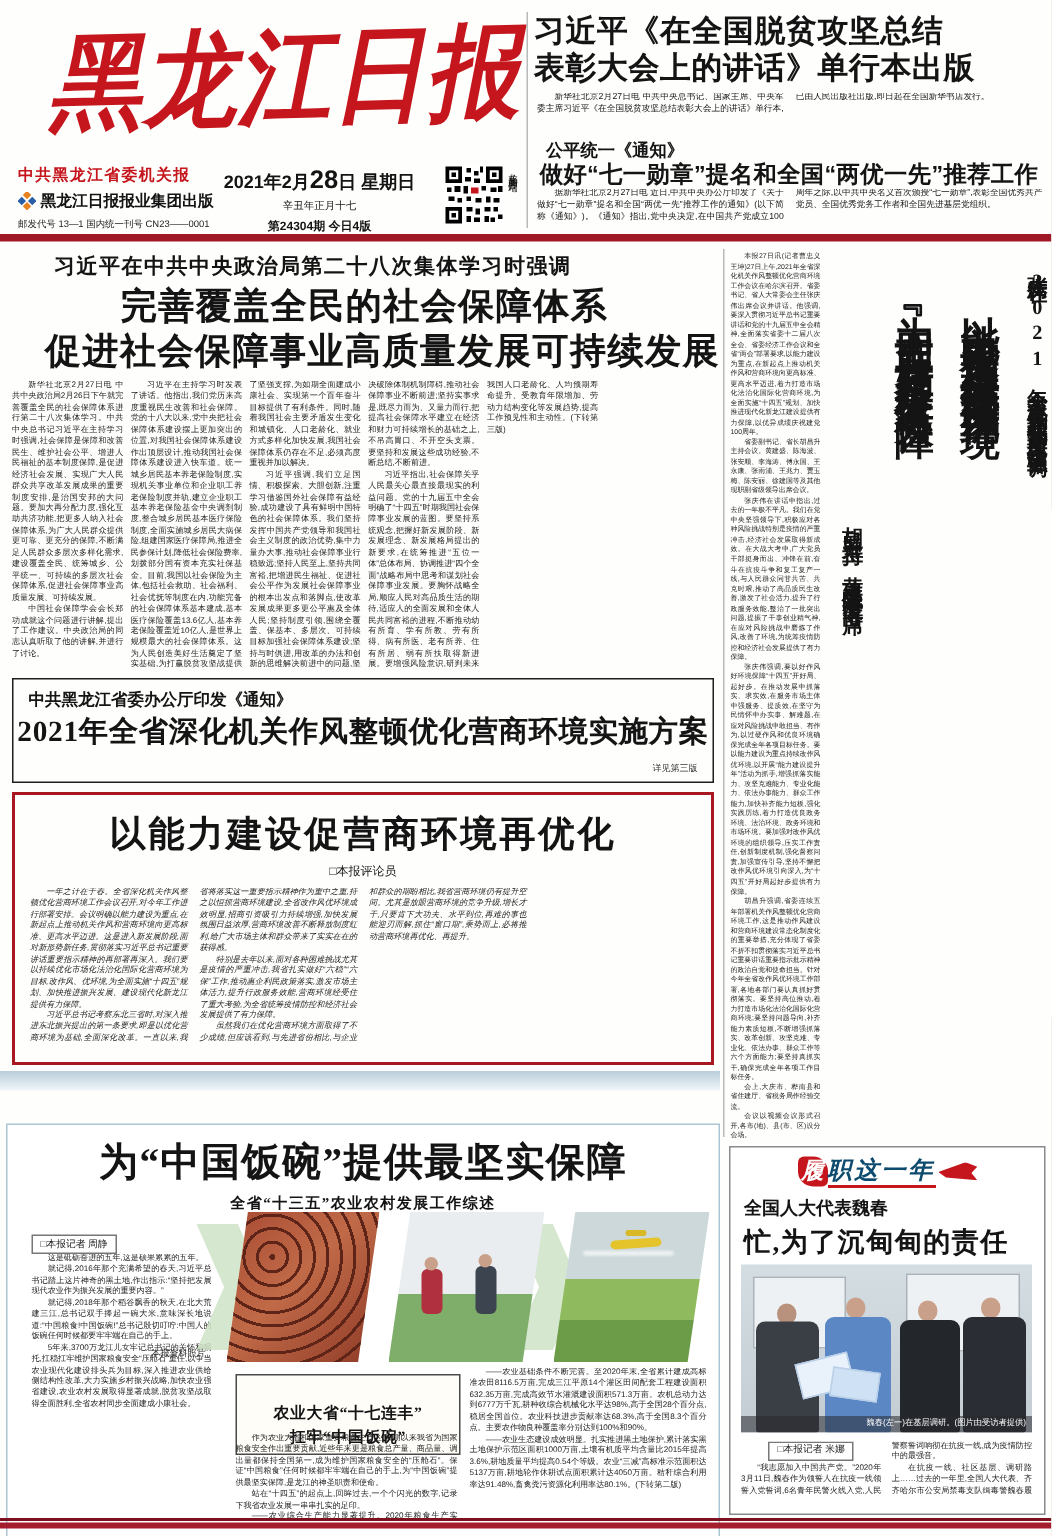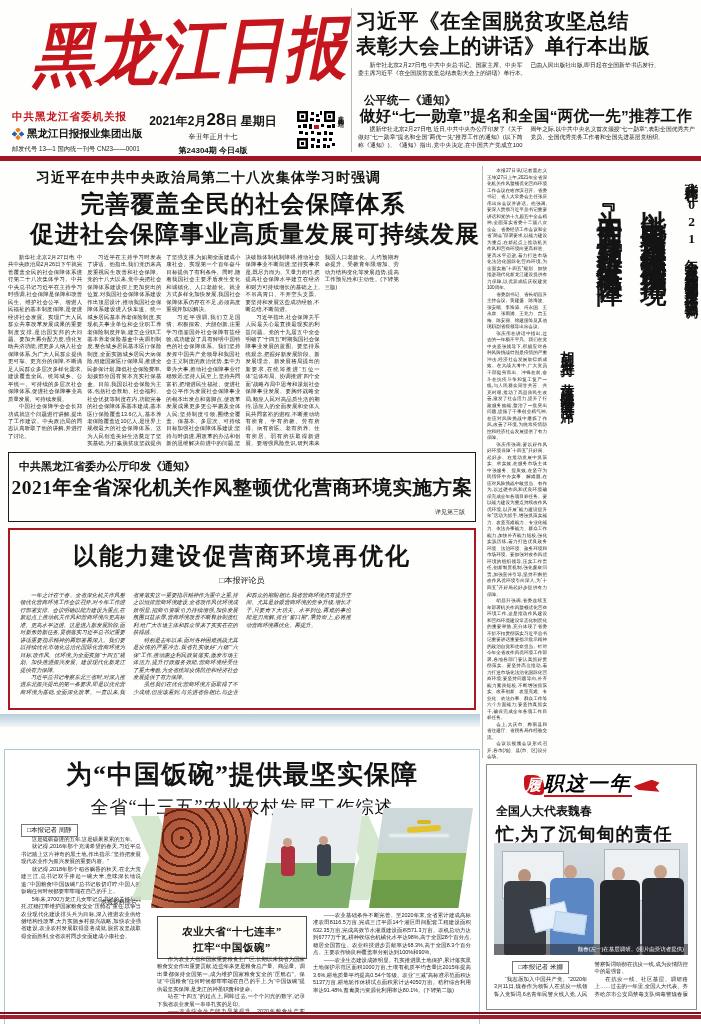--- a/index.html
+++ b/index.html
@@ -37,41 +37,41 @@
   .boxB-kicker{font-size:11px;font-weight:bold;}
   .boxB-title{font-size:19.5px;font-weight:900;text-align:center;letter-spacing:.5px;white-space:nowrap;}
   .see-note{font-size:6px;color:#333;}
   .boxC{border:2px solid #a81722;}
   .boxC-title{font-size:24px;font-weight:900;text-align:center;letter-spacing:2px;}
   .boxC-byline{font-size:8px;text-align:center;margin-top:3px;}
   .ital{font-style:italic;}
   .blue-bar{background:linear-gradient(to bottom,#b9cdd9 0%,#d7e4ec 55%,#f2f7fa 100%);}
   .boxD{border:1px solid #a9c6d2;background:#fff;}
   .boxD-title{font-size:26px;font-weight:900;text-align:center;letter-spacing:1px;white-space:nowrap;}
-  .boxD-sub{font-size:18px;font-weight:normal;text-align:center;letter-spacing:1px;}
+  .boxD-sub{font-size:10px;font-weight:bold;text-align:center;letter-spacing:1px;}
   .byline-box{display:inline-block;border:1px solid #777;font-size:6.5px;padding:1px 5px;background:#fff;}
   .subhead-box{border:1px solid #4a4a4a;text-align:center;font-weight:900;font-size:10.5px;
-        line-height:1.5;padding-top:7px;letter-spacing:.5px;background:#fffdf8;}
+        line-height:1.5;padding-top:18px;letter-spacing:.5px;background:#fffdf8;}
   .photo-note{font-size:6px;color:#222;}
   
   .ph{position:absolute;top:0;height:100px;clip-path:polygon(14% 0,100% 0,86% 100%,0 100%);}
   .chev{position:absolute;top:8px;height:84px;width:46px;background:#cfe3c8;
         clip-path:polygon(0 0,60% 0,100% 50%,60% 100%,0 100%,40% 50%);opacity:.85;}
   
   .v{writing-mode:vertical-rl;text-orientation:upright;}
   .v-kicker{font-size:13.5px;font-weight:bold;letter-spacing:2px;font-family:"Liberation Serif","DejaVu Serif",serif;}
   .v-head{font-size:26px;font-weight:900;letter-spacing:4px;font-family:"Liberation Serif","DejaVu Serif",serif;}
   .v-byline{font-size:14px;font-weight:bold;letter-spacing:3px;font-family:"Liberation Serif","DejaVu Serif",serif;}
   .vline{background:#b9b9b9;width:1px;}
   
   .boxF{border:1px solid #8a8a8a;background:#fff;}
   .logo-wrap{text-align:center;position:relative;}
   .logo-badge{display:inline-block;background:#c5161d;color:#fff;font-weight:900;font-size:15px;
         width:20px;height:20px;line-height:20px;border-radius:4px 10px 4px 10px;font-style:italic;}
-  .logo-rest{color:#000000;font-weight:900;font-size:20px;font-style:italic;letter-spacing:2px;
+  .logo-rest{color:#0c4a6e;font-weight:900;font-size:16px;font-style:italic;letter-spacing:2px;
         border-bottom:2px solid #c5161d;padding-bottom:1px;}
   .logo-flag{display:inline-block;width:26px;height:12px;background:#c5161d;
         clip-path:polygon(0 55%,70% 0,100% 25%,85% 60%,100% 100%,20% 85%);vertical-align:middle;margin-left:2px;}
   .boxF-kicker{font-size:12px;font-weight:bold;}
   .boxF-head{font-size:18px;font-weight:900;letter-spacing:1px;white-space:nowrap;}
   .rep-photo{background:linear-gradient(#d4dde2,#c2ccd2);position:relative;overflow:hidden;}
   .board{position:absolute;background:#eef1f3;border:1px solid #aab4ba;}
   .head-c{position:absolute;width:13px;height:14px;border-radius:50%;background:#c9a089;}
   .bodyshape{position:absolute;border-radius:6px 6px 2px 2px;}
   .paper{position:absolute;background:#e9f1fb;border:1px solid #b9cfe8;}

